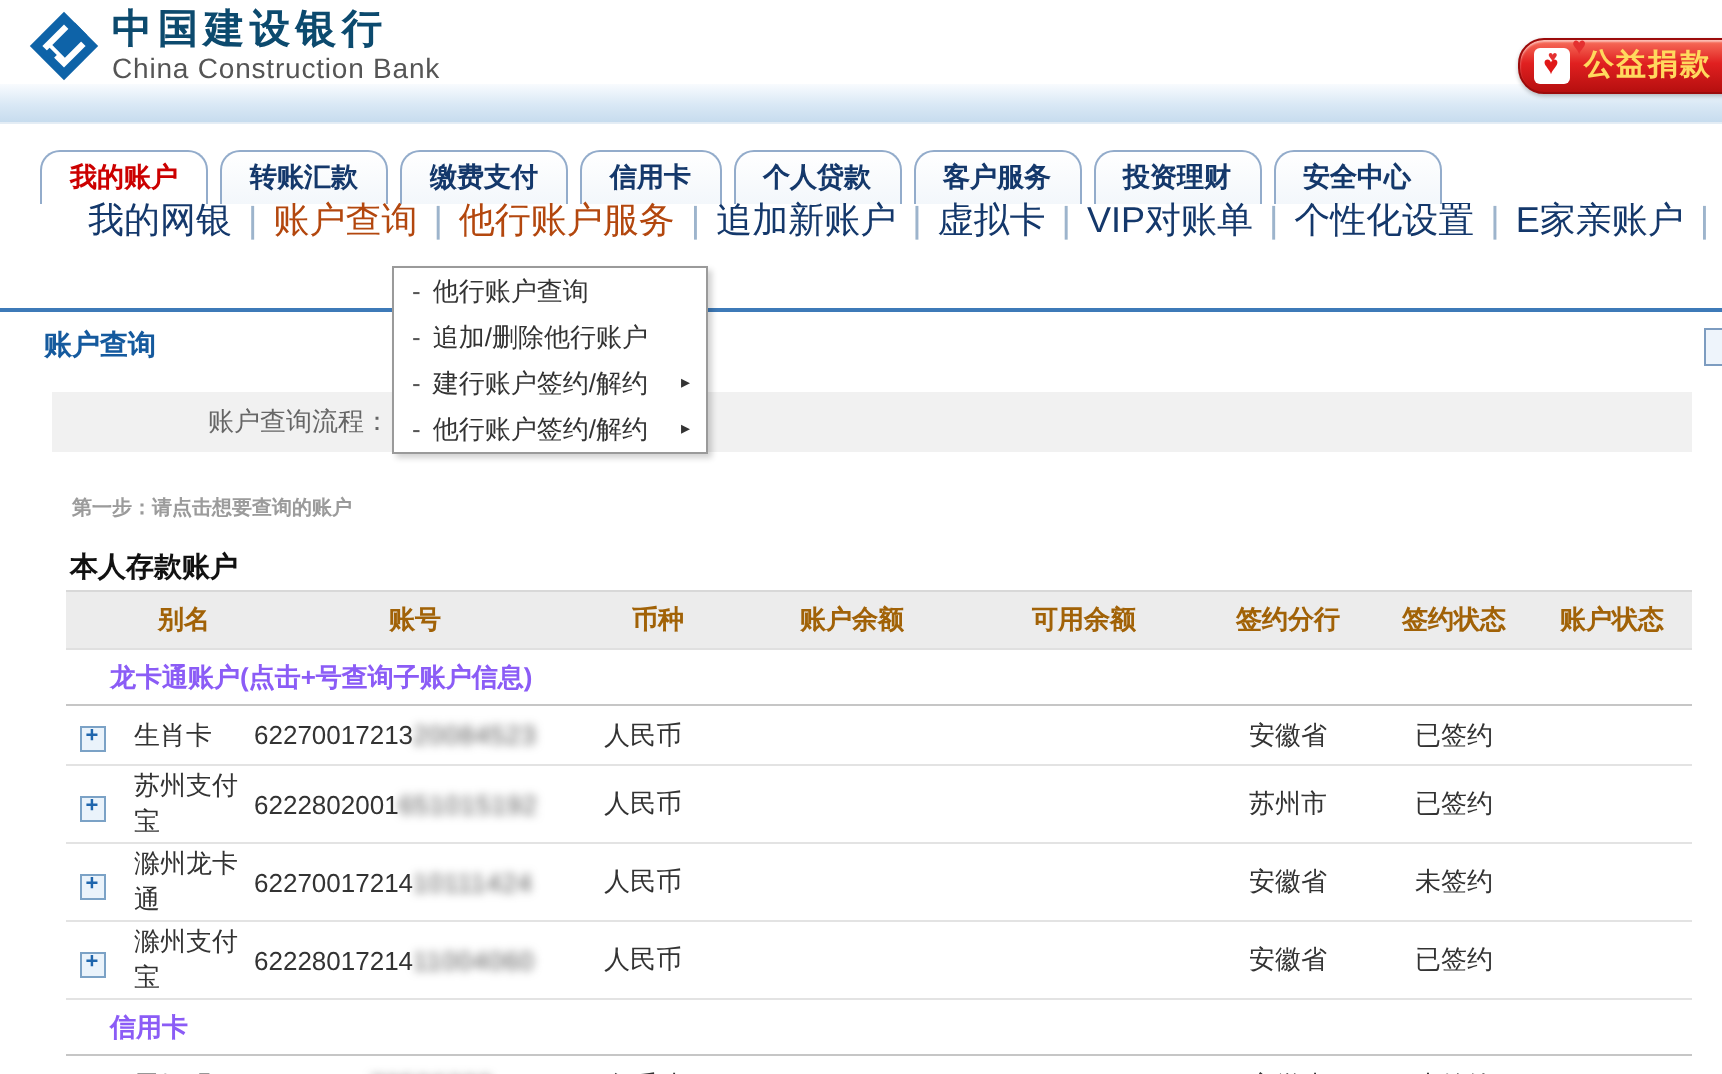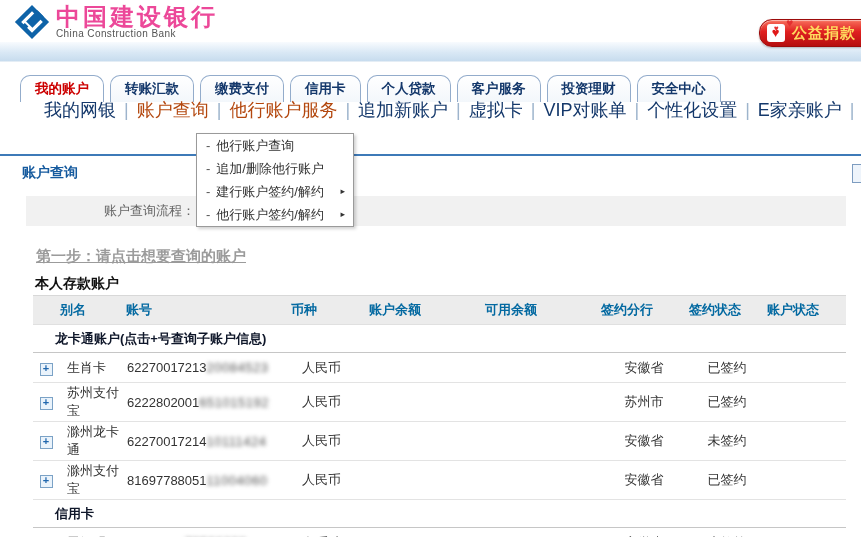--- a/index.html
+++ b/index.html
@@ -4,22 +4,22 @@
 <style>
   html,body{margin:0;padding:0;background:#fff;}
   .page{position:relative;width:861px;height:537px;overflow:hidden;background:#fff;
         font-family:"Liberation Sans","DejaVu Sans",sans-serif;}
 
   
   .header{position:absolute;top:0;left:0;right:0;height:42px;background:#fff;}
   .logo{position:absolute;top:4px;left:14px;display:flex;align-items:center;}
   .logo svg{width:36px;height:36px;}
   .logo-text{margin-left:6px;}
-  .logo-cn{font-size:24px;font-weight:bold;color:#ec4899;letter-spacing:3px;line-height:22px;}
-  .logo-en{font-size:10px;color:#555;letter-spacing:0.4px;}
+  .logo-cn{font-size:20px;font-weight:bold;color:#0c4a6e;letter-spacing:3px;line-height:22px;}
+  .logo-en{font-size:14px;color:#555;letter-spacing:0.4px;}
 
   .donate{position:absolute;top:19px;right:-16px;height:26px;z-index:9;
           padding:0 20px 0 32px;line-height:26px;border-radius:13px;
           background:linear-gradient(180deg,#f8705c 0%,#e02020 45%,#b60f0f 100%);
           border:1px solid #9c0b0b;color:#ffd95e;font-weight:bold;font-size:15px;
           letter-spacing:1px;box-shadow:inset 0 1px 1px rgba(255,255,255,.55),0 1px 2px rgba(0,0,0,.25);
           cursor:pointer;}
   .heart-box{position:absolute;left:7px;top:4px;width:18px;height:18px;background:#fff;
              border-radius:3px;text-align:center;line-height:18px;font-size:13px;color:#e01818;}
   .heart-box::before{content:"\2665";}
@@ -60,28 +60,28 @@
 
   
   .dropdown{position:absolute;top:133px;left:196px;width:156px;background:#fff;
             border:1px solid #9a9a9a;box-shadow:2px 2px 3px rgba(0,0,0,.18);z-index:8;}
   .dd-item{height:23px;line-height:23px;padding:0 8px 0 9px;font-size:13px;color:#333;
            display:flex;align-items:center;cursor:pointer;background:#fff;}
   .dd-dash{margin-right:6px;color:#555;}
   .dd-arrow{margin-left:auto;font-size:9px;color:#333;}
 
   
-  .step-hint{position:absolute;top:247px;left:36px;font-size:15px;font-weight:bold;color:#9b9b9b;text-decoration:underline;}
+  .step-hint{position:absolute;top:247px;left:36px;font-size:10px;font-weight:bold;color:#9b9b9b;}
   .section-title{position:absolute;top:275px;left:35px;font-size:14px;font-weight:bold;color:#111;}
 
   table.accounts{position:absolute;top:295px;left:33px;width:813px;border-collapse:collapse;
                  font-size:13px;color:#333;table-layout:fixed;}
-  table.accounts thead td{background:#ececec;font-weight:bold;color:#0369a1;height:26px;
-                 text-align:left;border-top:1px solid #d8d8d8;border-bottom:1px solid #e0e0e0;}
-  td.group-cell{color:#0f172a;height:25px;padding-left:22px;border-bottom:1px solid #c6c6c6;
+  table.accounts thead td{background:#ececec;font-weight:bold;color:#a16207;height:26px;
+                 text-align:center;border-top:1px solid #d8d8d8;border-bottom:1px solid #e0e0e0;}
+  td.group-cell{color:#8b5cf6;height:25px;padding-left:22px;border-bottom:1px solid #c6c6c6;
                 font-weight:bold;}
   tr.acct-row td{height:27px;border-bottom:1px solid #e3e3e3;}
   tr.acct-row{cursor:pointer;}
   td.c-icon{text-align:center;}
   td.c-alias{padding-left:8px;}
   td.c-account{padding-left:2px;margin-top:41px;}
   td.c-currency{padding-left:12px;}
   td.c-center{text-align:center;}
   .expand{display:inline-block;width:11px;height:11px;line-height:9px;font-size:11px;
           text-align:center;color:#1f66ad;background:#eaf3fb;border:1px solid #7ba2c6;
@@ -221,21 +221,21 @@
           <td class="c-currency">人民币</td>
           <td class="c-center"></td>
           <td class="c-center"></td>
           <td class="c-center">安徽省</td>
           <td class="c-center">未签约</td>
           <td class="c-center"></td>
         </tr>
         <tr class="acct-row">
           <td class="c-icon"><span class="expand">+</span></td>
           <td class="c-alias">滁州支付宝</td>
-          <td class="c-account"><span>81697788051</span><span class="masked">11004060</span></td>
+          <td class="c-account"><span>62228017214</span><span class="masked">11004060</span></td>
           <td class="c-currency">人民币</td>
           <td class="c-center"></td>
           <td class="c-center"></td>
           <td class="c-center">安徽省</td>
           <td class="c-center">已签约</td>
           <td class="c-center"></td>
         </tr>
         <tr class="group-row">
           <td class="group-cell" colspan="9">信用卡</td>
         </tr>

